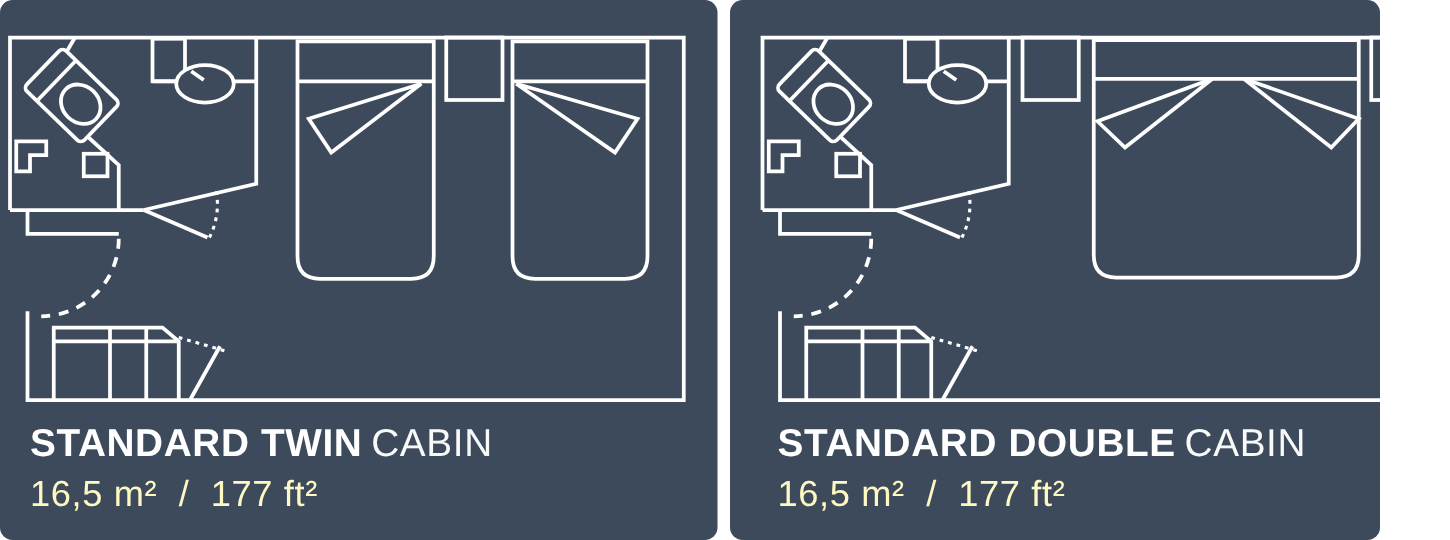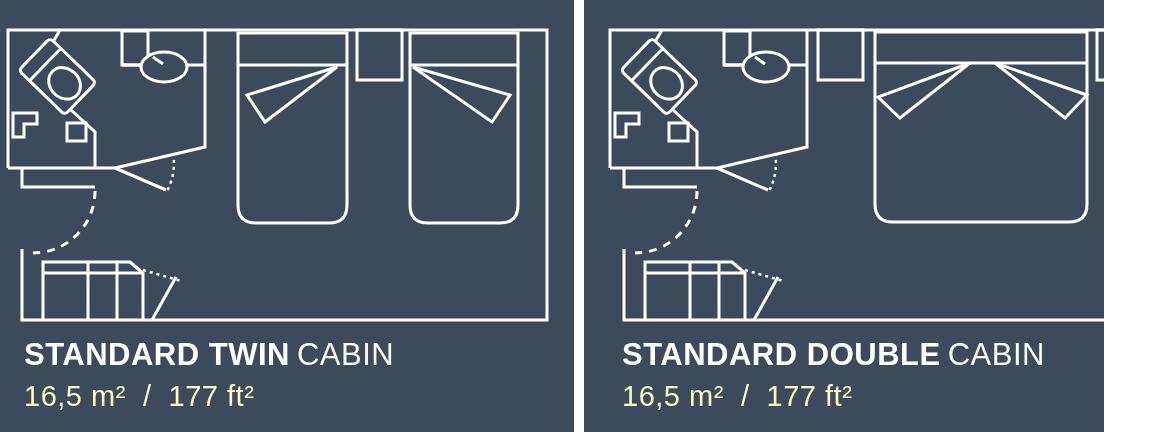--- a/index.html
+++ b/index.html
@@ -8,20 +8,21 @@
     background: var(--gutter-color, #ffffff);
     display: flex; gap: 10px;
     font-family: "Liberation Sans", sans-serif;
     overflow: hidden;
   }
   .panel {
     position: relative;
     height: 432px;
     background: var(--panel-bg, #3d4a5b);
     flex: 0 0 auto;
+    border-radius: 10px;
   }
   .panel--twin   { width: 574px; }
   .panel--double { width: 520px; }
   .plan-svg { position: absolute; top: 0; left: 0; display: block; }
   .caption { position: absolute; left: 24px; top: 338px; }
   .panel--double .caption { left: 38px; }
   .cabin-title {
     color: #ffffff; font-size: 31px; line-height: 1.1;
     letter-spacing: 0.5px; white-space: nowrap;
   }

